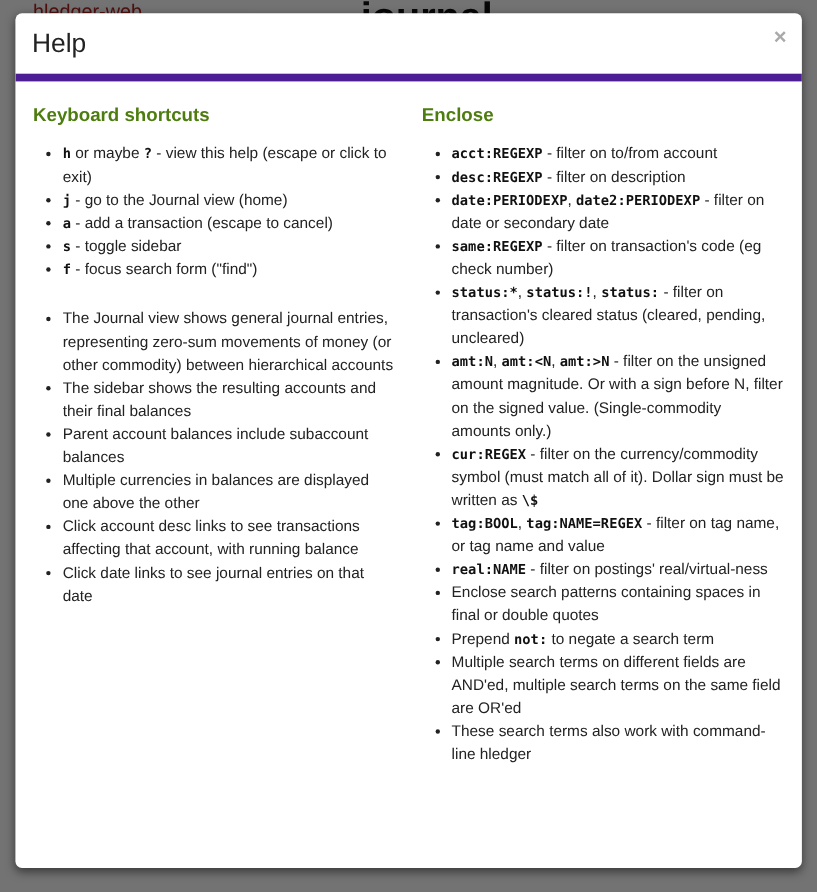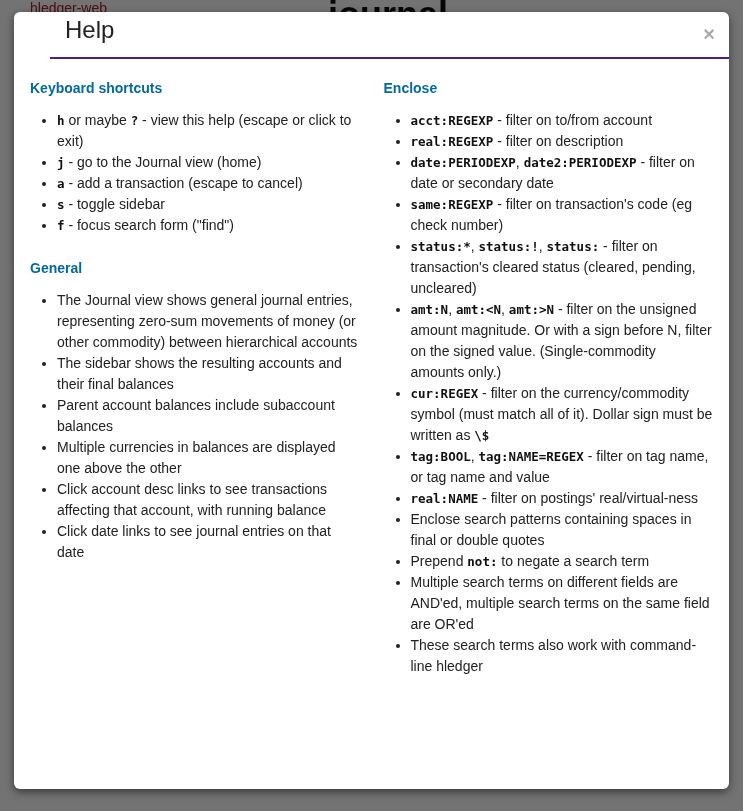--- a/index.html
+++ b/index.html
@@ -5,49 +5,49 @@
   * { box-sizing: border-box; }
   html, body { margin: 0; padding: 0; }
   body {
     width: 743px; height: 811px; overflow: hidden; position: relative;
     font-family: "Liberation Sans", "DejaVu Sans", sans-serif;
     background: #ffffff;
   }
   .page-behind { position: absolute; inset: 0; background: #ffffff; }
   .brand {
     position: absolute; top: 0px; left: 30px;
-    font-size: 14px; color: #b22222; text-decoration: underline; cursor: pointer;
+    font-size: 18px; color: #b22222; text-decoration: underline; cursor: pointer;
   }
   .page-title {
     position: absolute; top: -6px; left: 328px;
     font-size: 36px; font-weight: bold; color: #111111; white-space: nowrap;
   }
   .backdrop { position: absolute; inset: 0; background: rgba(0,0,0,0.55); }
   .modal {
     position: absolute; left: 14px; top: 12px; width: 715px; height: 777px;
     background: #ffffff; border-radius: 6px;
     box-shadow: 0 3px 9px rgba(0,0,0,0.5);
     display: flex; flex-direction: column; overflow: hidden;
   }
-  .modal-header { padding: 3px 15px 12px; border-bottom: 2px solid #4c1d95; position: relative; flex: 0 0 auto; margin-left: 36px; }
+  .modal-header { padding: 13px 15px 12px; border-bottom: 7px solid #4c1d95; position: relative; flex: 0 0 auto; }
   .modal-title { margin: 0; font-size: 24px; font-weight: 500; color: #222222; line-height: 1.25; }
   .close-btn {
     position: absolute; top: 12px; right: 14px;
     background: none; border: none; padding: 0; cursor: pointer;
     font-size: 20px; font-weight: bold; line-height: 1; color: #aaaaaa;
     font-family: "Liberation Sans", sans-serif;
   }
   .modal-body {
     flex: 1 1 auto; padding: 14px 16px 10px;
     display: grid; grid-template-columns: 1fr 1fr; column-gap: 24px;
     align-content: start;
     font-size: 14px; color: #222222; overflow: hidden;
   }
   .col { min-width: 0; }
-  .col h4 { font-size: 14px; font-weight: bold; color: #0369a1; margin: 7px 0 14px; }
+  .col h4 { font-size: 17px; font-weight: bold; color: #4d7c0f; margin: 7px 0 14px; }
   .col ul { margin: 0 0 24px; padding-left: 27px; list-style: disc; }
   .col li { line-height: 1.5; margin: 0; }
   code {
     font-family: "DejaVu Sans Mono", "Liberation Mono", monospace;
     font-weight: bold; font-size: 12.5px; color: #111111;
   }
 </style>
 </head>
 <body>
 
@@ -66,35 +66,34 @@
   <div class="modal-body">
     <div class="col">
         <h4>Keyboard shortcuts</h4>
         <ul>
           <li><code>h</code> or maybe <code>?</code> - view this help (escape or click to exit)</li>
           <li><code>j</code> - go to the Journal view (home)</li>
           <li><code>a</code> - add a transaction (escape to cancel)</li>
           <li><code>s</code> - toggle sidebar</li>
           <li><code>f</code> - focus search form ("find")</li>
         </ul>
-        <h4>General</h4>
         <ul>
           <li>The Journal view shows general journal entries, representing zero-sum movements of money (or other commodity) between hierarchical accounts</li>
           <li>The sidebar shows the resulting accounts and their final balances</li>
           <li>Parent account balances include subaccount balances</li>
           <li>Multiple currencies in balances are displayed one above the other</li>
           <li>Click account desc links to see transactions affecting that account, with running balance</li>
           <li>Click date links to see journal entries on that date</li>
         </ul>
       </div>
     <div class="col">
         <h4>Enclose</h4>
         <ul>
           <li><code>acct:REGEXP</code> - filter on to/from account</li>
-          <li><code>real:REGEXP</code> - filter on description</li>
+          <li><code>desc:REGEXP</code> - filter on description</li>
           <li><code>date:PERIODEXP</code>, <code>date2:PERIODEXP</code> - filter on date or secondary date</li>
           <li><code>same:REGEXP</code> - filter on transaction's code (eg check number)</li>
           <li><code>status:*</code>, <code>status:!</code>, <code>status:</code> - filter on transaction's cleared status (cleared, pending, uncleared)</li>
           <li><code>amt:N</code>, <code>amt:&lt;N</code>, <code>amt:&gt;N</code> - filter on the unsigned amount magnitude. Or with a sign before N, filter on the signed value. (Single-commodity amounts only.)</li>
           <li><code>cur:REGEX</code> - filter on the currency/commodity symbol (must match all of it). Dollar sign must be written as <code>\$</code></li>
           <li><code>tag:BOOL</code>, <code>tag:NAME=REGEX</code> - filter on tag name, or tag name and value</li>
           <li><code>real:NAME</code> - filter on postings' real/virtual-ness</li>
           <li>Enclose search patterns containing spaces in final or double quotes</li>
           <li>Prepend <code>not:</code> to negate a search term</li>
           <li>Multiple search terms on different fields are AND'ed, multiple search terms on the same field are OR'ed</li>

